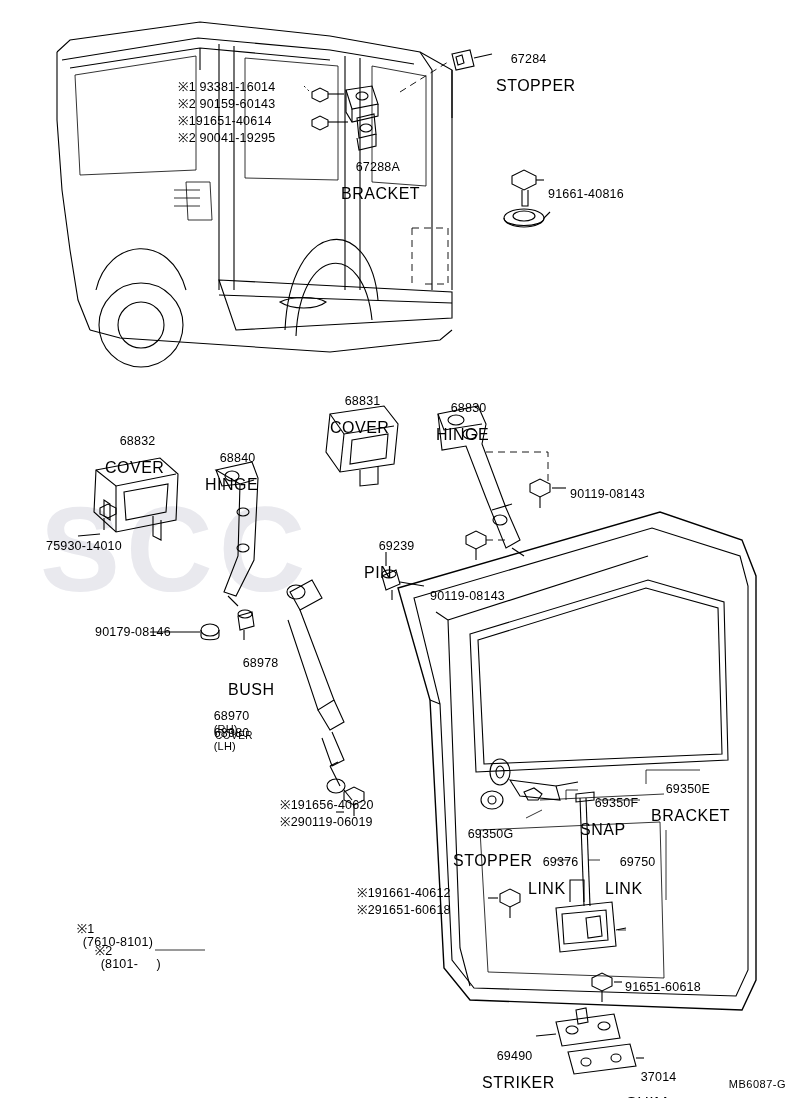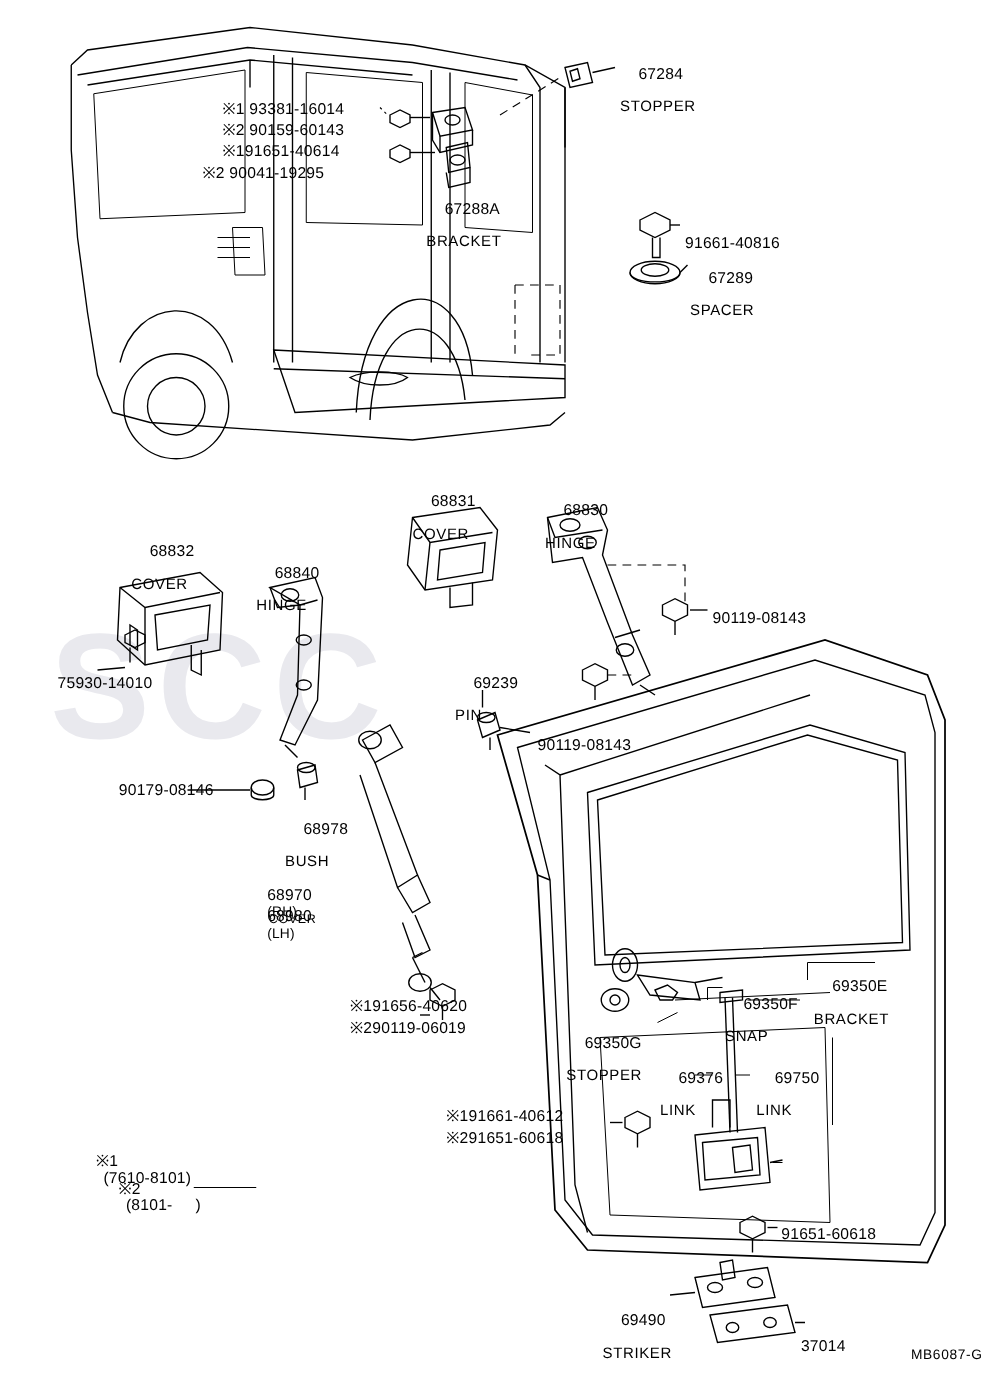--- a/index.html
+++ b/index.html
@@ -5,21 +5,21 @@
   html,body{margin:0;padding:0;}
   body{
     width:800px;height:1098px;background:#ffffff;position:relative;
     font-family:"Liberation Sans",sans-serif;overflow:hidden;
   }
   #sheet{position:absolute;left:0;top:0;width:800px;height:1098px;}
   .lbl{
     position:absolute;color:#000;font-size:12.5px;line-height:13px;
     font-family:"Liberation Sans",sans-serif;white-space:pre;letter-spacing:0.2px;
   }
-  .lbl .sub{font-size:12px;letter-spacing:0.5px;display:block;}
+  .lbl .sub{font-size:16px;letter-spacing:0.5px;display:block;}
   .lbl.tiny{font-size:10px;letter-spacing:0.5px;}
   .wm{
     position:absolute;left:40px;top:480px;width:720px;height:150px;
     font-size:120px;font-weight:bold;color:#e9e9ee;letter-spacing:6px;
     font-family:"Liberation Sans",sans-serif;pointer-events:none;
   }
   .code{position:absolute;right:14px;bottom:8px;font-size:11px;letter-spacing:0.5px;color:#000;}
   svg{position:absolute;left:0;top:0;}
   .ln{stroke:#000;fill:none;stroke-width:1.1;}
   .ln2{stroke:#000;fill:none;stroke-width:1.4;}
@@ -293,33 +293,29 @@
   </svg>
 
   <div class="lbl" style="left:496px;top:40px;">
     <span>67284</span>
     <span class="sub">STOPPER</span>
   </div>
 
   <div class="lbl" style="left:178px;top:81px;">※1 93381-16014</div>
   <div class="lbl" style="left:178px;top:98px;text-align:right;">※2 90159-60143</div>
   <div class="lbl" style="left:178px;top:115px;">※191651-40614</div>
-  <div class="lbl" style="left:162px;top:132px;">※2 90041-19295</div>
+  <div class="lbl" style="left:178px;top:132px;">※2 90041-19295</div>
 
   <div class="lbl" style="left:341px;top:148px;">
     <span>67288A</span>
     <span class="sub">BRACKET</span>
   </div>
 
   <div class="lbl" style="left:548px;top:188px;">91661-40816</div>
 
-  <div class="lbl" style="left:552px;top:203px;">
-    <span>67289</span>
-    <span class="sub">SPACER</span>
-  </div>
 
   <div class="lbl" style="left:330px;top:382px;">
     <span>68831</span>
     <span class="sub">COVER</span>
   </div>
 
   <div class="lbl" style="left:436px;top:389px;">
     <span>68830</span>
     <span class="sub">HINGE</span>
   </div>

